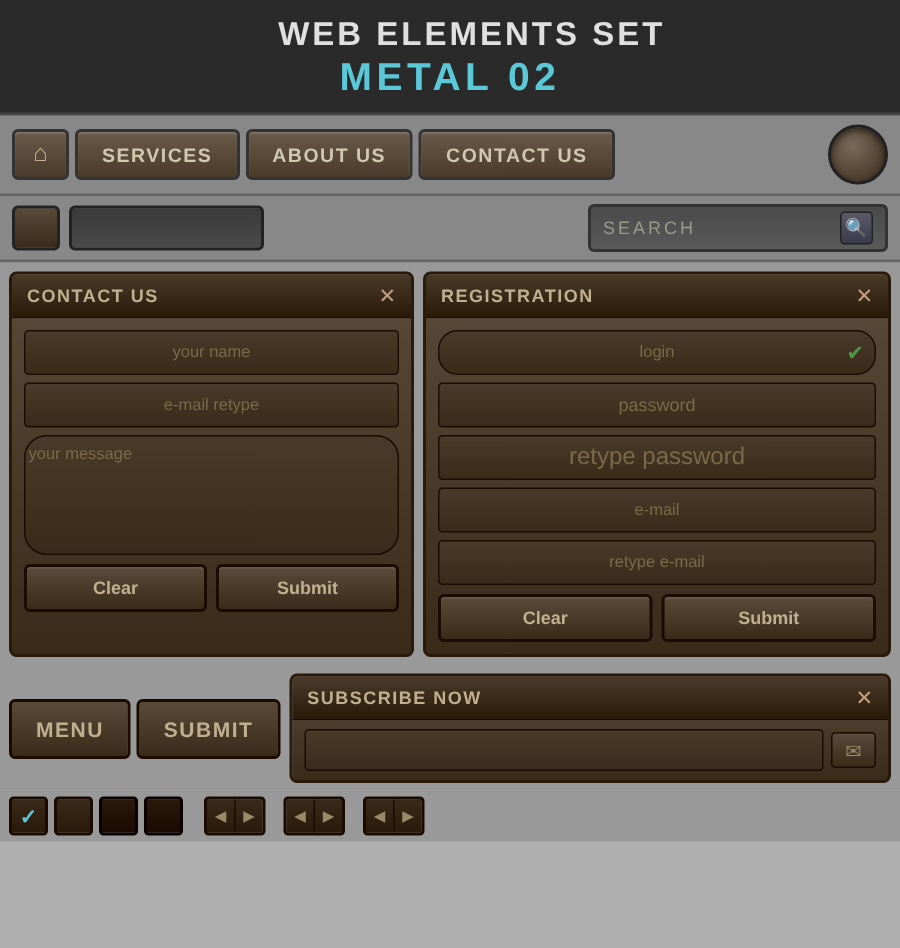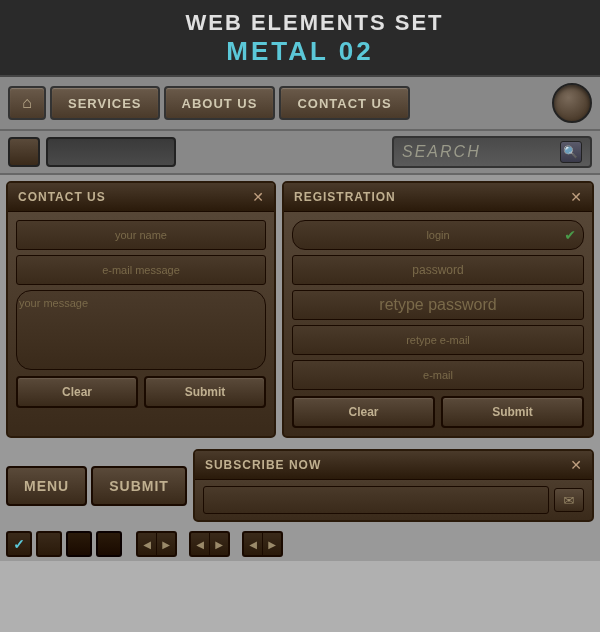--- a/index.html
+++ b/index.html
@@ -104,24 +104,23 @@
       background: linear-gradient(to bottom, #4a4a4a, #5a5a5a);
       border: 2px solid #333;
       border-radius: 4px;
       height: 32px;
       padding: 0 8px;
       gap: 6px;
       width: 200px;
     }
     .search-text {
       color: #9a9a8a;
-      font-size: 16px;
+      font-size: 12px;
       letter-spacing: 2px;
       flex: 1;
-      font-style: italic;
     }
     .search-icon-wrap {
       width: 22px; height: 22px;
       background: linear-gradient(to bottom, #5a5a6a, #3a3a4a);
       border: 1px solid #222;
       border-radius: 3px;
       display: flex; align-items: center; justify-content: center;
       color: #aaa;
       font-size: 12px;
     }
@@ -357,21 +356,21 @@
   <div class="panel left-panel">
     <div class="panel-header">
       <span class="panel-title">CONTACT US</span>
       <span class="panel-close">✕</span>
     </div>
     <div class="panel-body">
       <div class="form-input">
         <span style="color:#7a6a4a;font-size:11px;">your name</span>
       </div>
       <div class="form-input">
-        <span style="color:#7a6a4a;font-size:11px;">e-mail message</span>
+        <span style="color:#7a6a4a;font-size:11px;">e-mail retype</span>
       </div>
       <div class="form-textarea">
         <span style="color:#7a6a4a;font-size:11px;">your message</span>
       </div>
       <div class="btn-row">
         <div class="btn-metal">Clear</div>
         <div class="btn-metal">Submit</div>
       </div>
     </div>
   </div>
@@ -388,24 +387,24 @@
         </div>
         <span class="check-icon">✔</span>
       </div>
       <div class="form-input">
         <span style="color:#7a6a4a;font-size:12px;">password</span>
       </div>
       <div class="form-input">
         <span style="color:#7a6a4a;font-size:16px;">retype password</span>
       </div>
       <div class="form-input">
+        <span style="color:#7a6a4a;font-size:11px;">e-mail</span>
+      </div>
+      <div class="form-input">
         <span style="color:#7a6a4a;font-size:11px;">retype e-mail</span>
-      </div>
-      <div class="form-input">
-        <span style="color:#7a6a4a;font-size:11px;">e-mail</span>
       </div>
       <div class="btn-row">
         <div class="btn-metal">Clear</div>
         <div class="btn-metal">Submit</div>
       </div>
     </div>
   </div>
 </div>
 
 <div class="bottom-bar">

